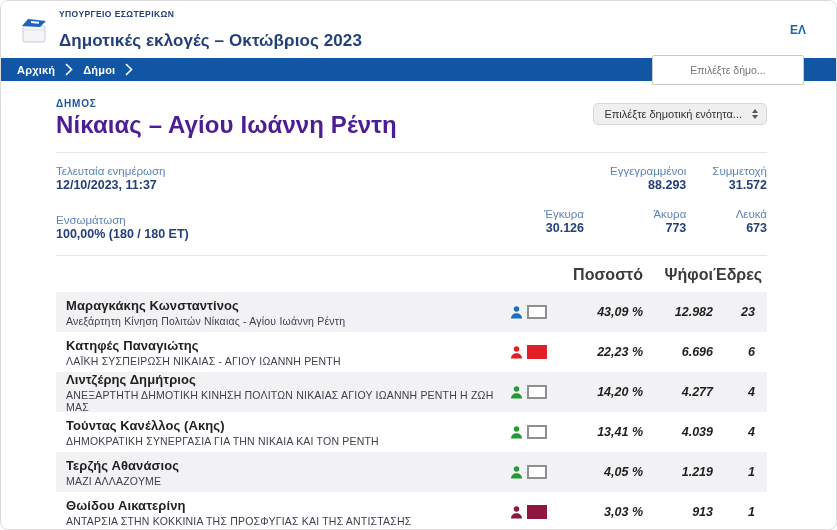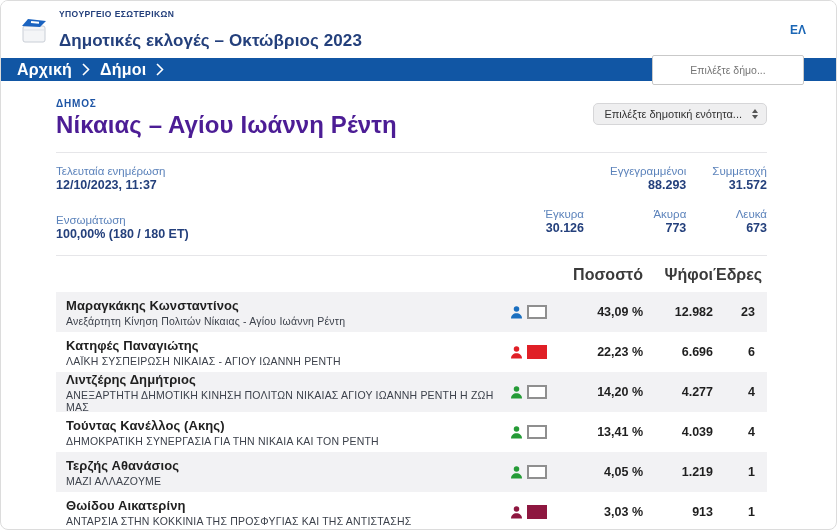--- a/index.html
+++ b/index.html
@@ -10,21 +10,21 @@
   
   .top-header { height:57px; display:flex; align-items:center; padding:0 30px 0 18px; background:#fff; }
   .logo { width:30px; height:28px; margin-right:10px; flex:0 0 auto; }
   .brand { display:flex; flex-direction:column; gap:12px; }
   .brand .ministry { font-size:8.5px; font-weight:bold; color:#24407c; letter-spacing:.4px; }
   .brand .app-title { font-size:17px; font-weight:bold; color:#24407c; letter-spacing:.1px; }
   .lang { margin-left:auto; font-size:12px; font-weight:bold; color:#1a66b5; cursor:pointer;padding-left:40px; }
 
   
   .crumb-bar { height:23px; background:#1156a4; display:flex; align-items:center; padding:0 32px 0 16px; }
-  .crumb-item { color:#fff; font-size:16px; font-weight:bold; letter-spacing:.2px; cursor:pointer; }
+  .crumb-item { color:#fff; font-size:11px; font-weight:bold; letter-spacing:.2px; cursor:pointer; }
   .crumb-sep { margin:0 10px; display:flex; align-items:center; }
   .crumb-search { margin-left:auto; width:152px; height:30px; border:1px solid #c9c9c9; border-radius:2px;
                   background:#fff; font-family:inherit; font-size:10.5px; color:#444; text-align:center; outline:none; }
 
   
   .main { padding:0 69px 0 55px; }
   .page-head { position:relative; padding-top:17px; padding-bottom:13px; }
   .entity-label { font-size:10px; font-weight:bold; color:#1e55a5; letter-spacing:.8px; }
   .page-title { font-size:24px; font-weight:bold; color:#4c1d95; margin-top:2px; letter-spacing:.1px; }
   .unit-select { position:absolute; right:0; top:22px; height:22px; min-width:168px; background:#efeff0;
@@ -50,21 +50,21 @@
   .col-pct { width:90px; } .col-votes { width:70px; } .col-seats { width:42px; }
 
   .result-row { display:flex; align-items:center; height:40px; padding:0 12px 0 10px; cursor:pointer; }
   .result-row:nth-child(odd) { background:#f2f2f4; }
   .row-names { flex:1; min-width:0; padding-right:8px; }
   .candidate-name { font-size:13px; font-weight:bold; color:#1f1f1f; letter-spacing:.1px; }
   .party-name { font-size:10.5px; color:#3c414b; margin-top:2px; letter-spacing:.2px; }
   .row-icons { display:flex; align-items:center; gap:3px; width:44px; flex:0 0 auto; }
   .person-icon { width:15px; height:15px; display:block; }
   .party-square { width:20px; height:14px; background:#fff; border:2px solid #8f8f8f; display:inline-block; }
-  .num-cell { font-size:12.5px; font-weight:bold; color:#1f1f1f; text-align:right; }
+  .num-cell { font-size:12.5px; font-weight:bold; color:#1f1f1f; text-align:right;font-style:italic; }
 
   .results-footer { text-align:right; padding:12px 12px 0 0; }
 </style>
 </head>
 <body>
 
 <div class="page">
 
   <div class="top-header">
     <svg class="logo" viewBox="0 0 30 28">

